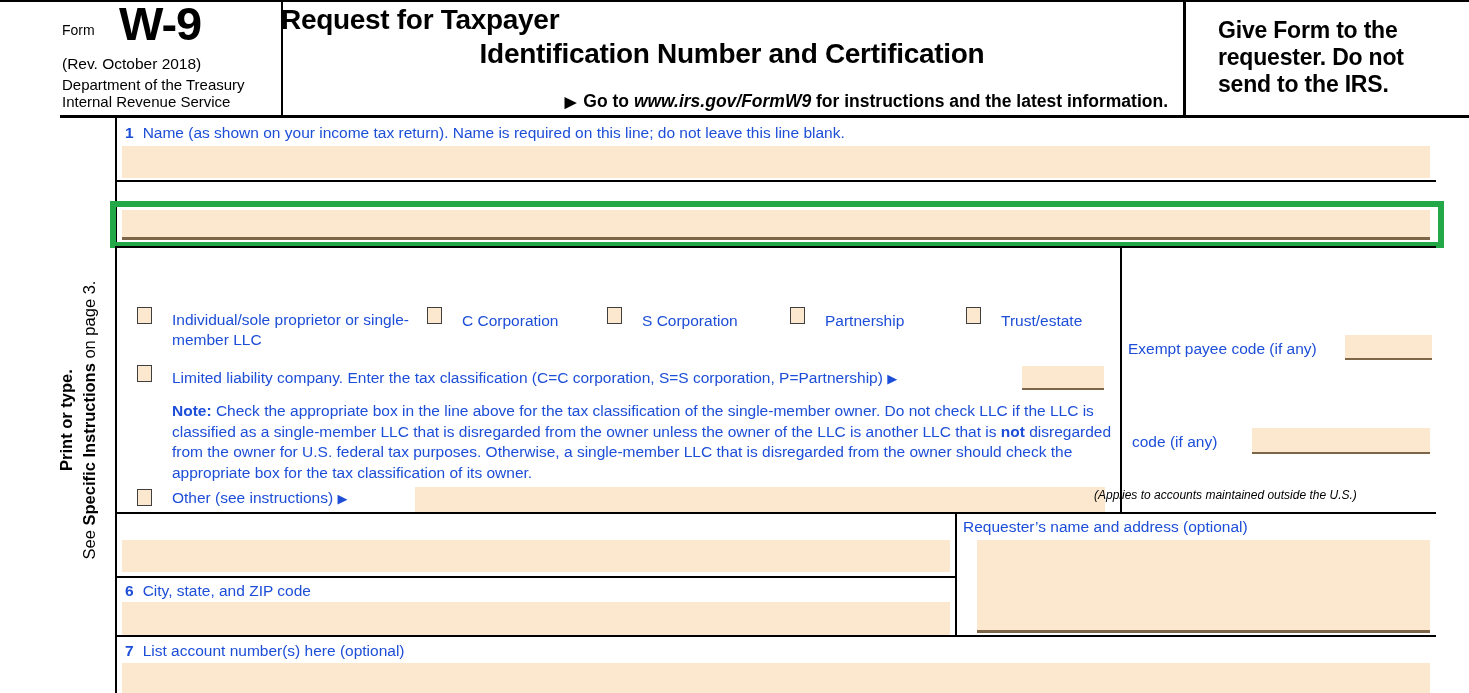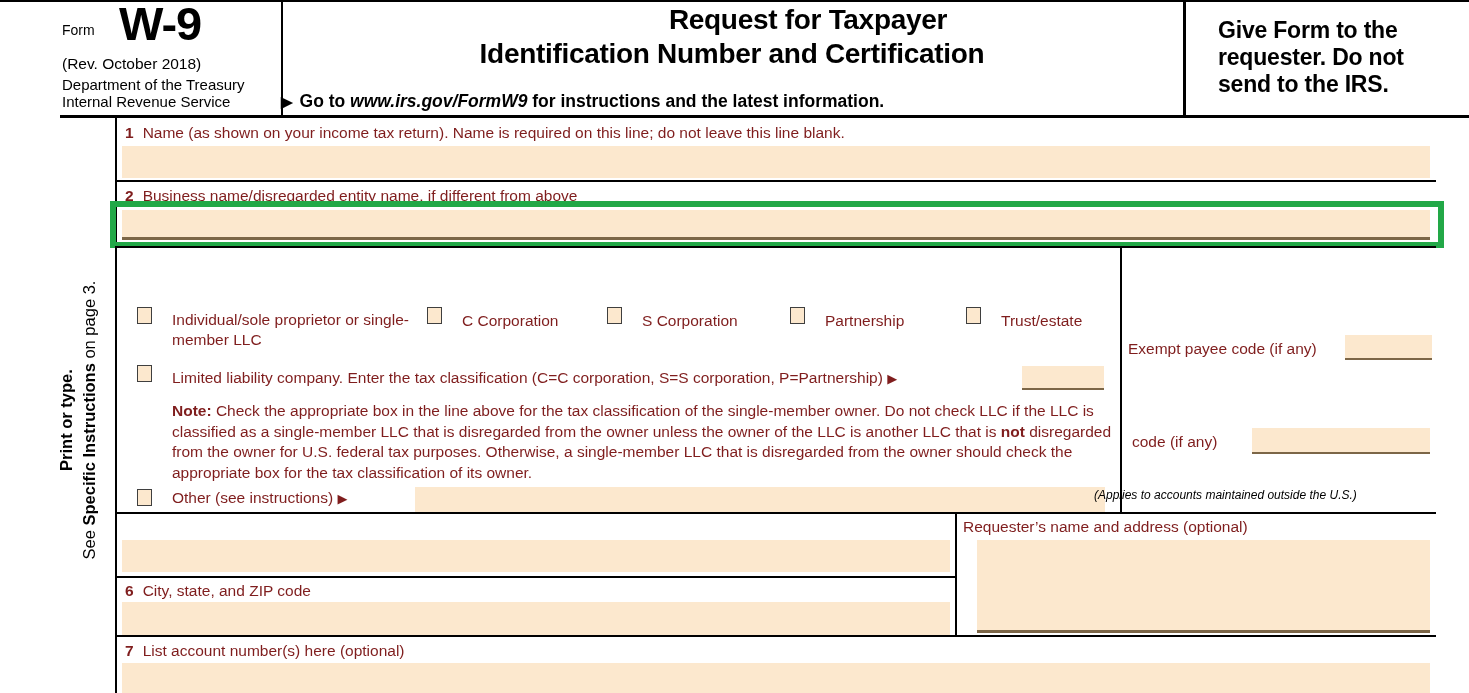--- a/index.html
+++ b/index.html
@@ -1,19 +1,19 @@
 <!DOCTYPE html>
 <html><head>
 <meta charset="utf-8">
 <style>
   html,body{margin:0;padding:0;background:#fff;}
   .page{position:relative;width:1469px;height:693px;background:#ffffff;
         font-family:"Liberation Sans",sans-serif;color:#000;overflow:hidden;}
   .abs{position:absolute;}
-  .lbl{font-size:15.5px;line-height:20px;color:#7f1d1d;}
+  .lbl{font-size:15.5px;line-height:20px;color:#1d4ed8;}
   .num{font-weight:700;margin-right:9px;}
   .field{position:absolute;background:#FCE8CE;}
   .ul{border-bottom:3px solid #7c6647;}
   .ul2{border-bottom:2px solid #7c6647;}
   .cb{position:absolute;width:15px;height:17px;background:#FCE8CE;border:1.6px solid #3f3f3f;box-sizing:border-box;}
   .hline{position:absolute;background:#000;height:1.6px;}
   .vline{position:absolute;background:#000;width:1.6px;}
   .bold{font-weight:700;}
   .it{font-style:italic;}
   .hdr-small{font-size:15px;line-height:17px;}
@@ -34,46 +34,43 @@
   <div class="hline" style="left:0;top:0;width:1469px;height:2px"></div>
 
   <div class="abs" style="left:62px;top:22px;font-size:14px">Form</div>
   <div class="abs w9" style="left:119px;top:0px">W-9</div>
   <div class="abs hdr-small" style="left:62px;top:55px;font-size:15.5px">(Rev. October 2018)</div>
   <div class="abs hdr-small" style="left:62px;top:76px">Department of the Treasury</div>
   <div class="abs hdr-small" style="left:62px;top:93px">Internal Revenue Service</div>
 
   <div class="vline" style="left:281px;top:0;height:117px;width:2px"></div>
 
-  <div class="abs title" style="left:281px;top:3px;width:1054px;text-align:center">Request for Taxpayer</div>
+  <div class="abs title" style="left:281px;top:3px;width:1054px;text-align:left">Request for Taxpayer</div>
   <div class="abs title" style="left:281px;top:37px;width:902px;text-align:center">Identification Number and Certification</div>
-  <div class="abs goto" style="left:281px;top:91px;width:902px;text-align:left">
+  <div class="abs goto" style="left:266px;top:91px;width:902px;text-align:right">
     <span style="margin-right:7px;font-size:15px">▶</span><span>Go to </span><span class="it">www.irs.gov/FormW9</span><span> for instructions and the latest information.</span>
   </div>
 
   <div class="vline" style="left:1183px;top:0;height:117px;width:3px"></div>
   <div class="abs giveform" style="left:1218px;top:17px;width:236px">Give Form to the requester. Do not send to the IRS.</div>
 
   <div class="hline" style="left:60px;top:115px;width:1409px;height:2.6px"></div>
 
   <div class="sidebar-rot">
     <div class="bold">Print or type.</div>
     <div><span>See </span><span class="bold">Specific Instructions</span><span> on page 3.</span></div>
   </div>
   <div class="vline" style="left:115px;top:117px;height:576px"></div>
 
   <div class="abs lbl" style="left:125px;top:123px;width:1300px">
     <span class="num">1</span><span>Name (as shown on your income tax return). Name is required on this line; do not leave this line blank.</span>
   </div>
   <div class="field" style="left:122px;top:146px;width:1308px;height:32px"></div>
   <div class="hline" style="left:115px;top:180px;width:1321px"></div>
 
-  <div class="abs lbl" style="left:125px;top:186px;width:1300px">
-    <span class="num">2</span><span>Business name/disregarded entity name, if different from above</span>
-  </div>
   <div class="field ul" style="left:122px;top:210px;width:1308px;height:27px"></div>
   <div class="greenbox" style="left:110px;top:201px;width:1334px;height:47px"></div>
   <div class="hline" style="left:115px;top:246px;width:1321px"></div>
 
 
   <div class="cb" style="left:137px;top:307px"></div>
   <div class="abs lbl" style="left:172px;top:310px;width:265px">Individual/sole proprietor or single-member LLC</div>
 
   <div class="cb" style="left:427px;top:307px"></div>
   <div class="abs lbl nowrap" style="left:462px;top:311px">C Corporation</div>

